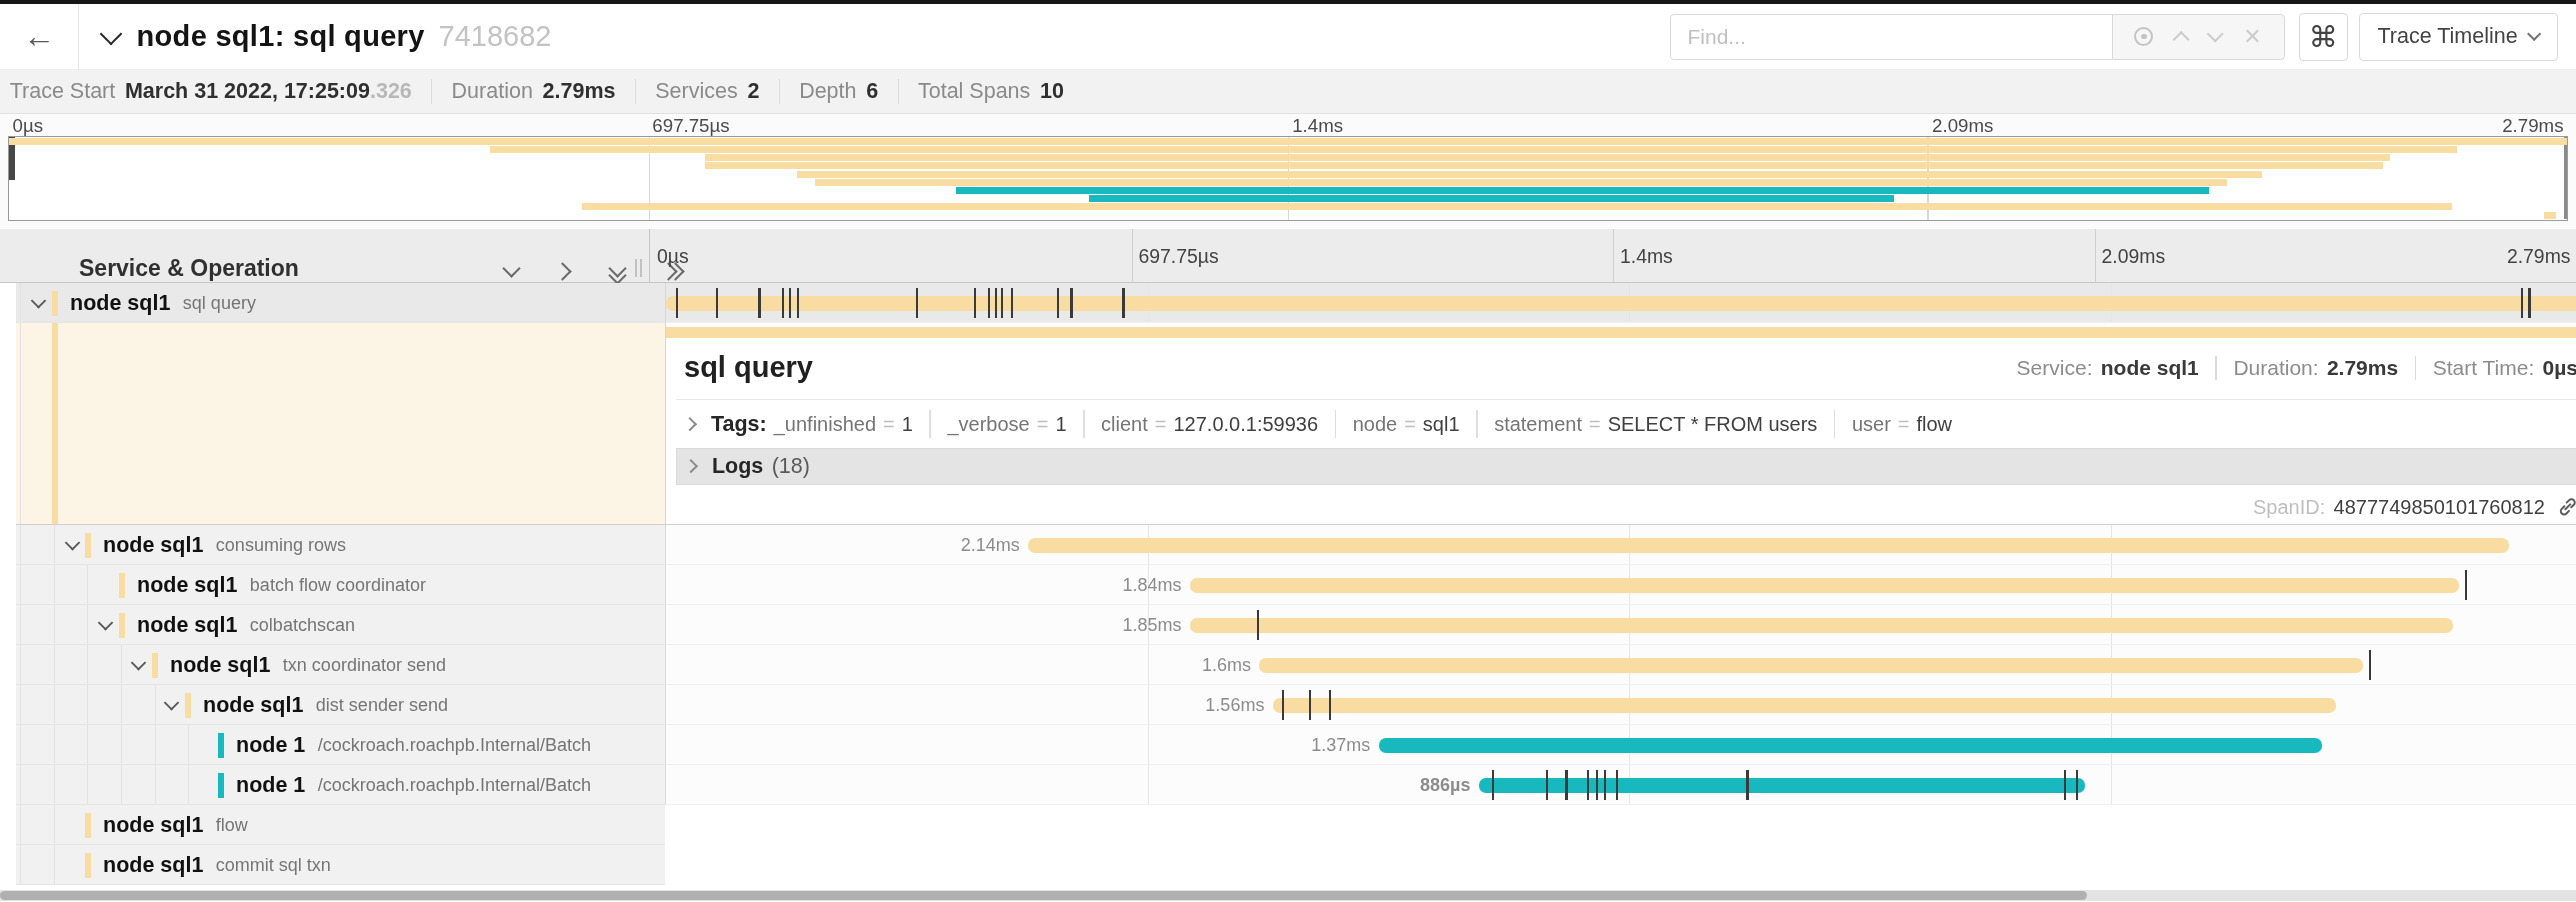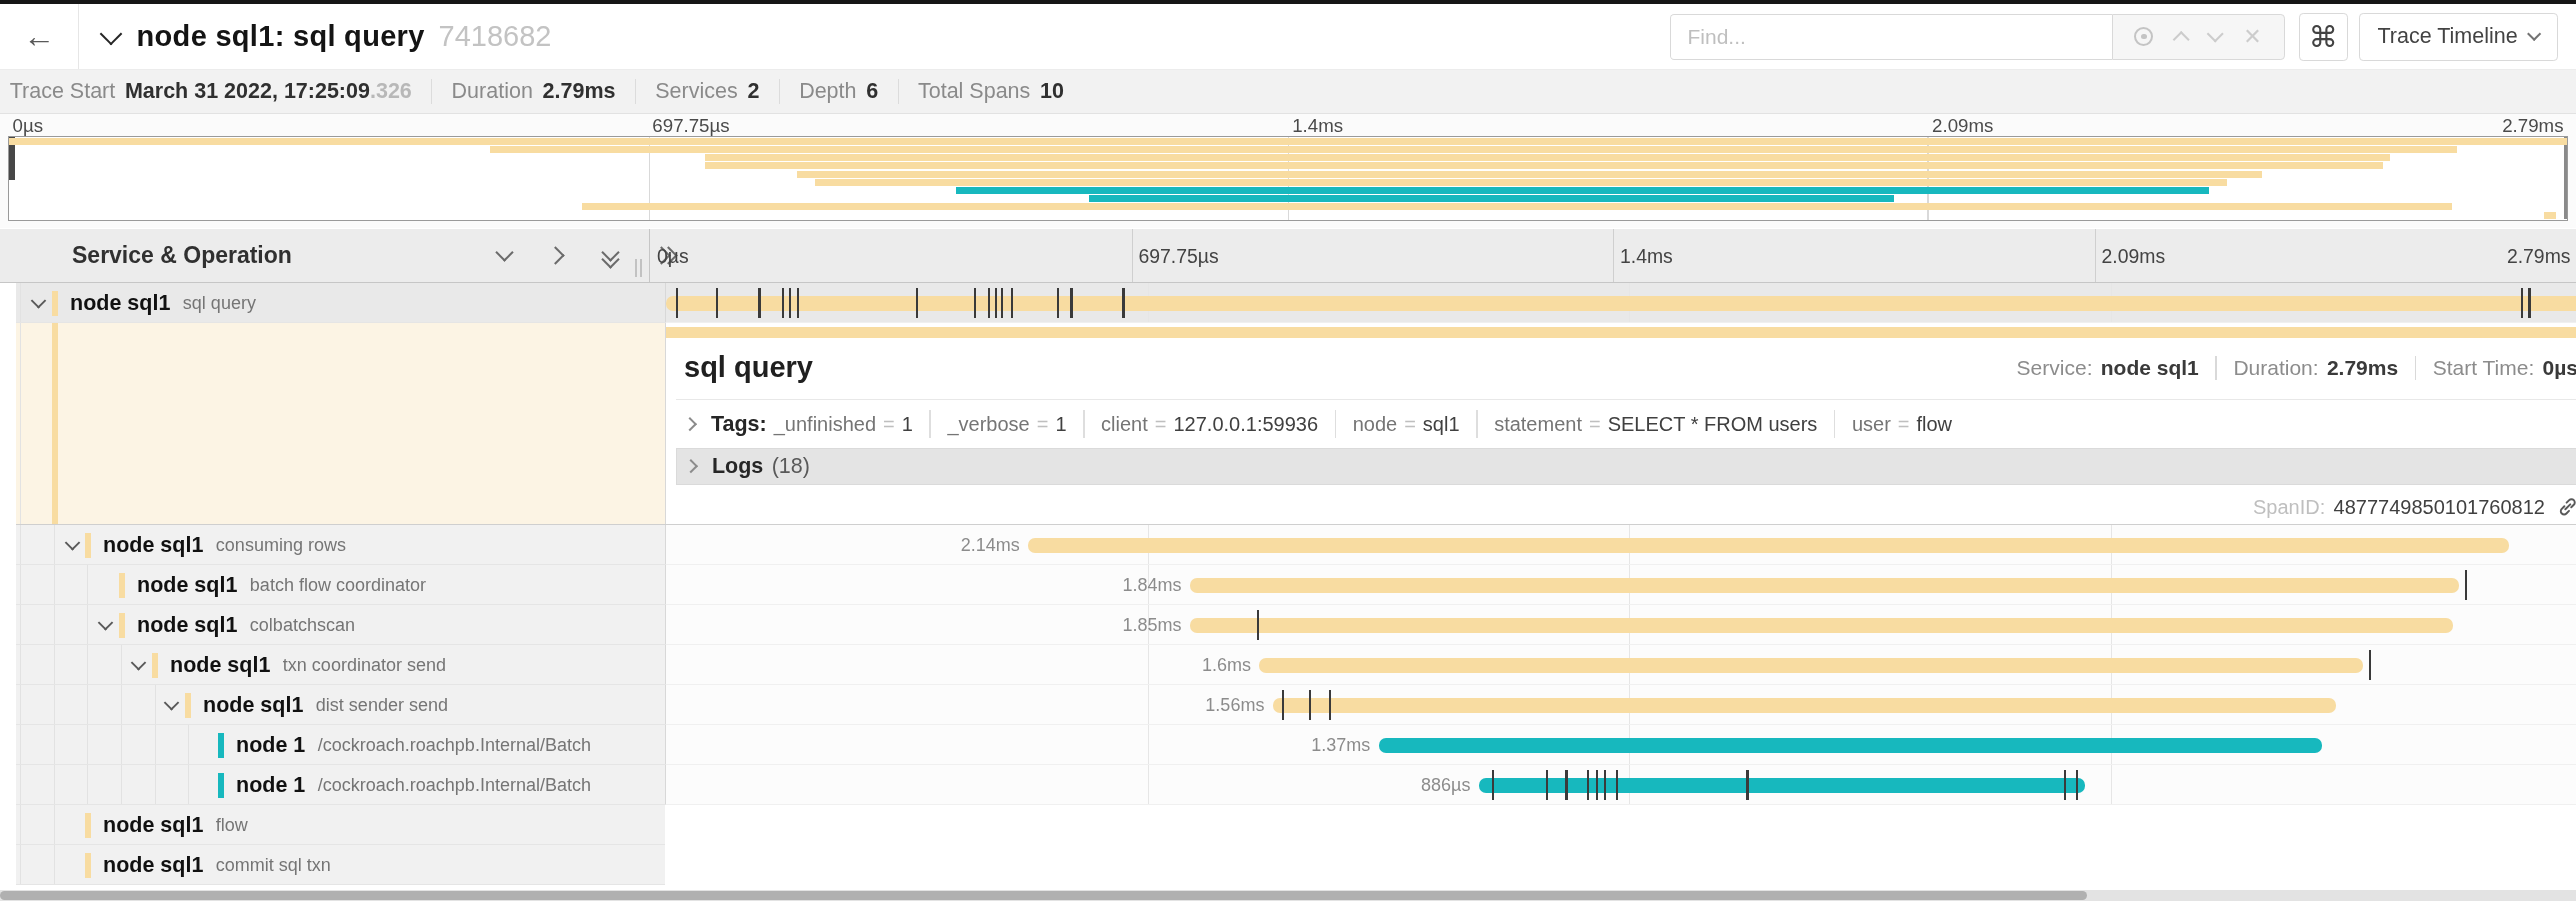--- a/index.html
+++ b/index.html
@@ -55,21 +55,21 @@
           border:1.4px solid #9a9a9a;box-sizing:border-box;}
   .mm-grid{position:absolute;top:0;bottom:0;width:1.4px;background:#d9d9d9;}
   .mm-row{position:absolute;left:0;right:0;}
   .mm-bar{position:absolute;top:0.7px;bottom:0.7px;}
   .mm-handle-l{position:absolute;left:0;top:0;width:6.2px;height:43px;background:#474747;cursor:ew-resize;}
   .mm-handle-r{position:absolute;right:0;top:0;width:2.8px;height:82px;background:#8a8a8a;cursor:ew-resize;}
 
   
   .colheader{position:absolute;left:0;top:229px;width:100%;height:54px;background:#ececec;
              border-bottom:1.4px solid #c6c6c6;box-sizing:border-box;}
-  .ch-left{position:absolute;left:11px;top:0;width:649px;height:100%;display:flex;align-items:center;padding-left:47px;}
+  .ch-left{position:absolute;left:18px;top:0;width:649px;height:100%;display:flex;align-items:flex-end;padding-left:47px;}
   .ch-title{font-size:23px;font-weight:bold;color:#303030;margin-left:14px;flex:1;}
   .ch-icons{display:flex;align-items:center;gap:32px;margin-right:33px;}
   .ci{position:relative;width:21px;height:21px;cursor:pointer;}
   .ci i{position:absolute;width:11px;height:11px;border-right:2.1px solid #6b6b6b;border-bottom:2.1px solid #6b6b6b;}
   .ci.down i{transform:rotate(45deg);left:3.5px;top:1.4px;}
   .ci.right i{transform:rotate(-45deg);left:2.1px;top:3.5px;}
   .ci.ddown i:nth-child(2){top:8.3px;}
   .ci.dright i:nth-child(2){left:9px;}
   .grip{position:absolute;left:632px;bottom:5.5px;width:14px;height:18px;cursor:col-resize;}
   .grip i{position:absolute;top:0;bottom:0;width:2.1px;background:#c2c2c2;}
@@ -530,21 +530,21 @@
           <div class="cbar" style="left: 202px; background: rgb(23, 184, 190);"></div>
           <div class="svc" style="left: 220px;">
             <b>node 1</b>
             <span>/cockroach.roachpb.Internal/Batch</span>
           </div>
         </div>
         <div class="bcell">
           <div class="bgrid" style="left: 25%;"></div>
           <div class="bgrid" style="left: 50%;"></div>
           <div class="bgrid" style="left: 75%;"></div>
-          <div class="durlabel" style="left: 42.2%;">886µs</div>
+          <div class="durlabel" style="left: 42.2%; font-weight: bold;">886µs</div>
           <div class="sbar" style="left: 42.2%; width: 31.5%; background: rgb(23, 184, 190);"></div>
           <div class="ltick" style="left: 42.9%;"></div>
           <div class="ltick" style="left: 45.7%;"></div>
           <div class="ltick" style="left: 46.7%;"></div>
           <div class="ltick" style="left: 47.8%;"></div>
           <div class="ltick" style="left: 48.3%;"></div>
           <div class="ltick" style="left: 48.7%;"></div>
           <div class="ltick" style="left: 49.3%;"></div>
           <div class="ltick" style="left: 56.1%;"></div>
           <div class="ltick" style="left: 72.6%;"></div>

